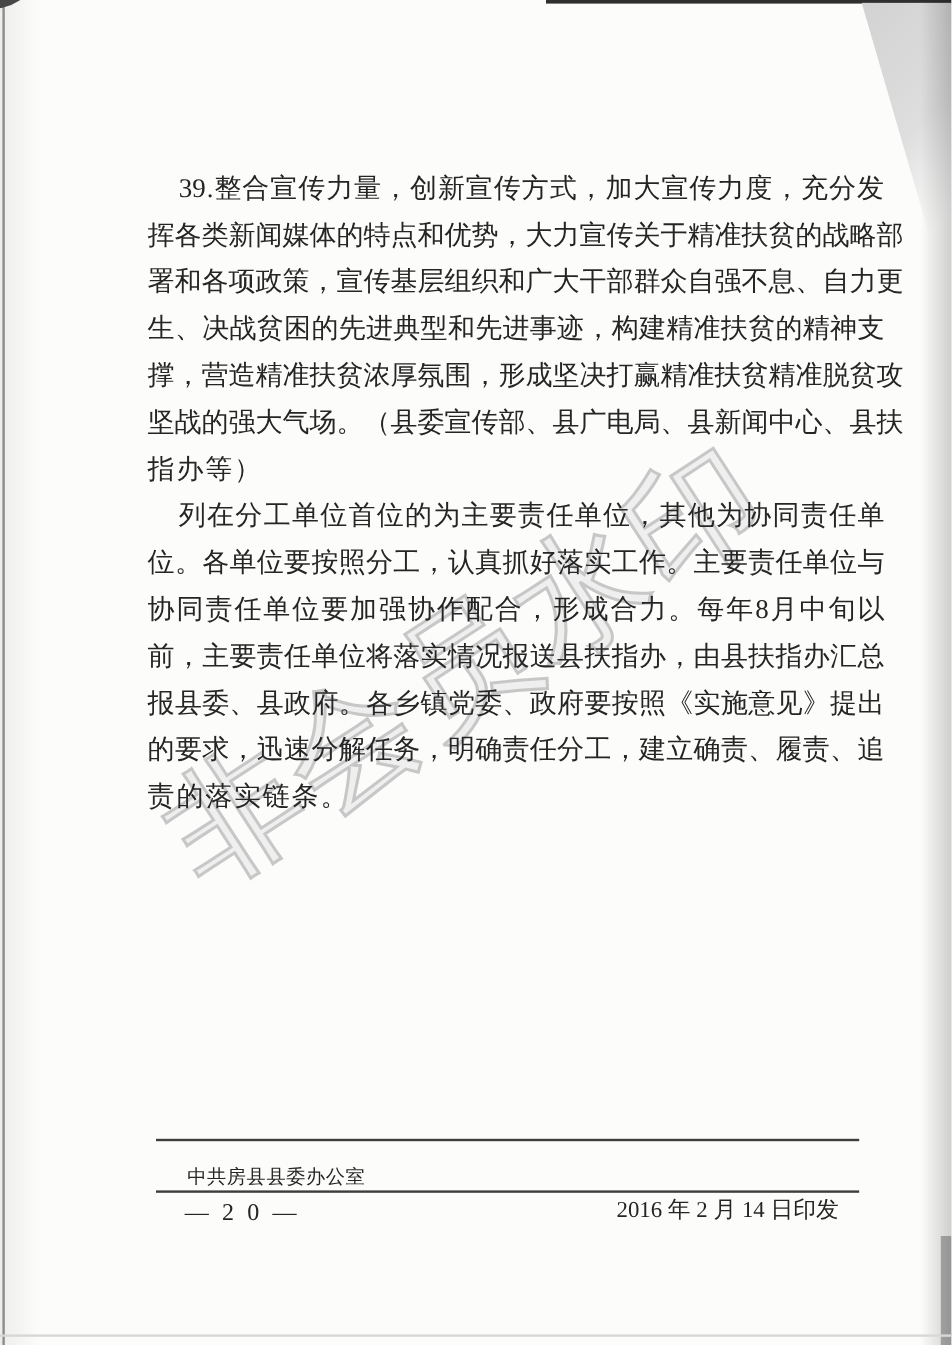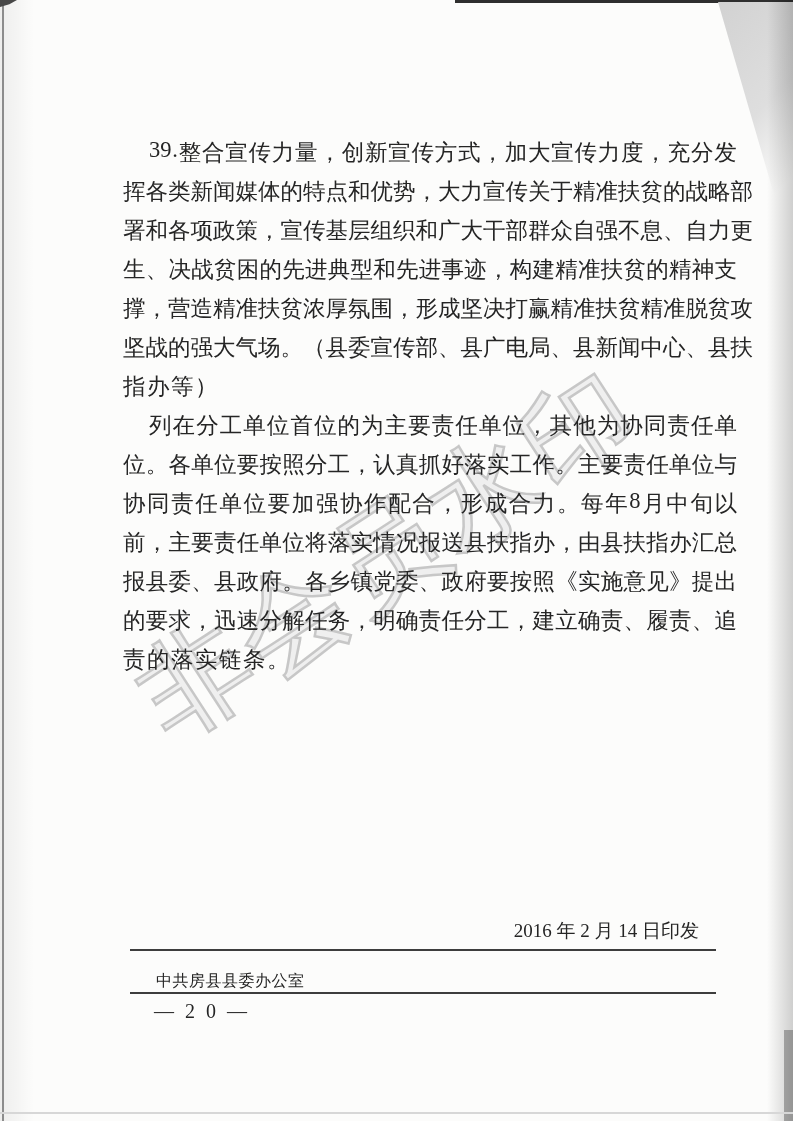--- a/index.html
+++ b/index.html
@@ -29,31 +29,31 @@
   .watermark {
     position:absolute; left:104px; top:500px; z-index:1;
     font-size:110px; line-height:1; letter-spacing:4px; white-space:nowrap;
     color:#efefef; -webkit-text-stroke:2.5px #c7c7c7;
     transform:rotate(-33deg); transform-origin:center center;
     pointer-events:none; user-select:none;
   }
 
   
   .body-text { position:absolute; left:123px; top:137px; width:614px; z-index:2; font-size:22.5px; }
-  .line { display:flex; justify-content:space-between; align-items:flex-start; height:39px; white-space:nowrap; }
+  .line { display:flex; justify-content:space-between; align-items:center; height:39px; white-space:nowrap; }
   .line.last { justify-content:flex-start; }
   .line.last span { margin-right:1.5px; }
   .paragraph .line:first-child { padding-left:26px; }
 
   
   .footer-rule { position:absolute; left:130px; width:586px; height:2px; background:#3d3d3d; z-index:2; }
   .rule-top    { top:949px; }
   .rule-bottom { top:992px; }
   .footer-issuer { position:absolute; left:156px; top:961px; font-size:16px; letter-spacing:0.5px; z-index:2;margin-top:10px; }
-  .footer-date   { position:absolute; right:94px; top:918px; font-size:19px; z-index:2; }
+  .footer-date   { position:absolute; right:94px; top:995px; font-size:19px; z-index:2; }
   .page-number   { position:absolute; left:126px; top:1000px; font-size:20px; letter-spacing:3px; z-index:2;margin-left:28px; }
 </style>
 </head>
 <body>
 
 <div id="page">
 
   <div class="left-edge-soft"></div>
   <div class="left-edge-line"></div>
   <div class="top-left-mark"></div>

